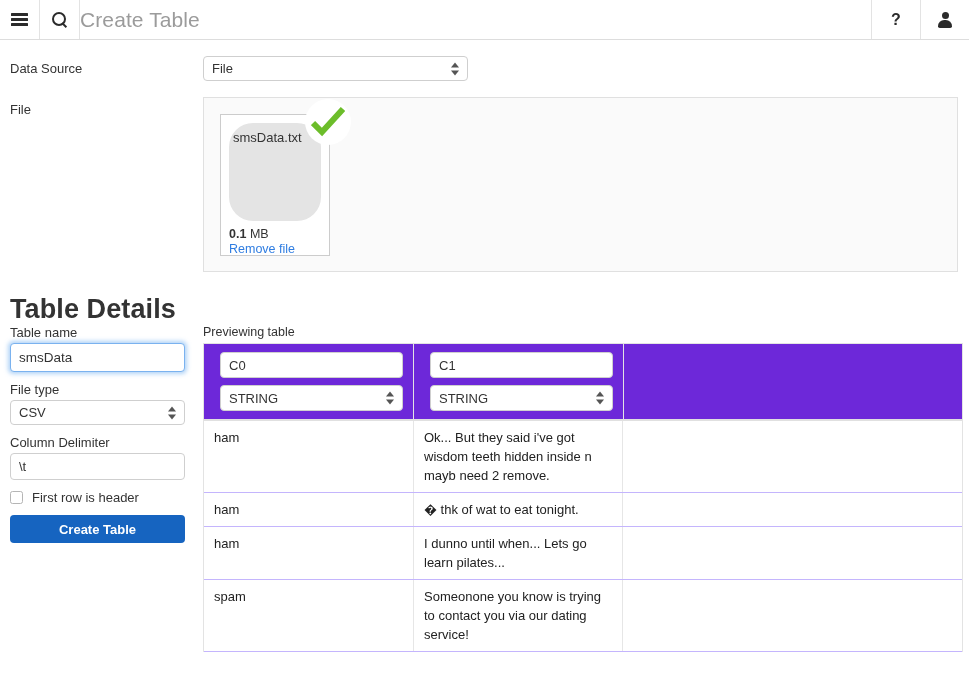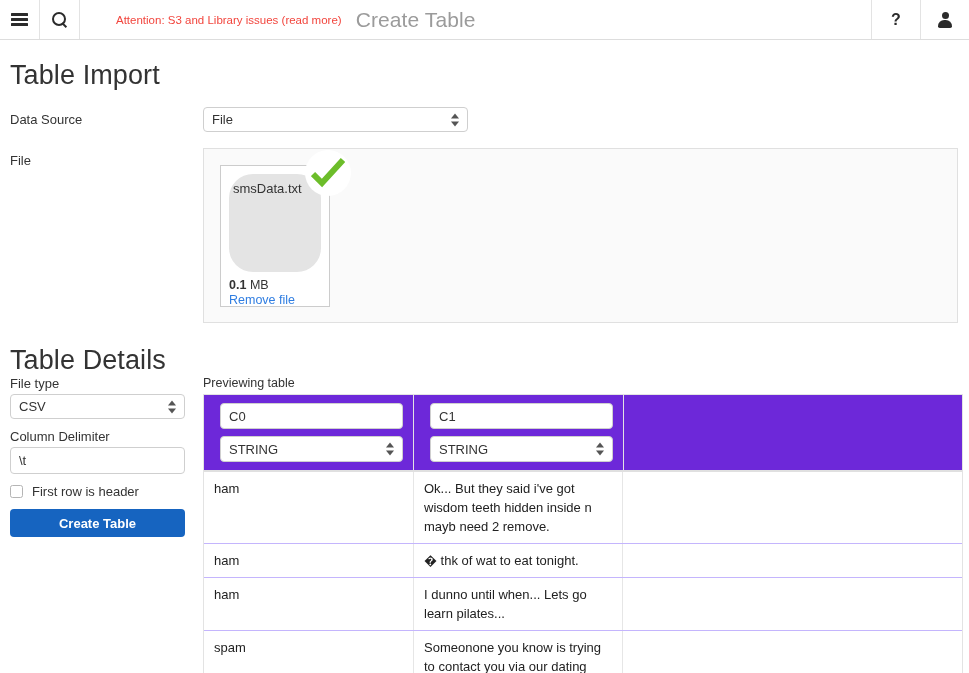--- a/index.html
+++ b/index.html
@@ -326,39 +326,37 @@
         <i></i>
         <i></i>
     </span>
   </div>
   <div class="topbar-btn">
     <span class="search-icon">
       <span class="ring"></span>
         <span class="handle"></span>
     </span>
   </div>
-  <div class="alert-text">Attention: S3 and Library issues (read more)</div>
   <div class="page-title-top">Create Table</div>
   <div class="topbar-spacer"></div>
   <div class="topbar-right">
     <div class="topbar-btn">
       <span class="help-icon">?</span>
     </div>
     <div class="topbar-btn">
       <span class="user-icon">
         <span class="head"></span>
           <span class="body"></span>
       </span>
     </div>
   </div>
 </div>
 
 <div class="page">
 
-  <h1 class="section-title">Table Import</h1>
 
   <div class="form-row">
     <div class="form-label">Data Source</div>
     <div class="form-field">
       <span class="select-wrap">
         <select class="std datasource-select">
           <option>File</option>
         </select>
         <span class="stepper">
           <span class="up"></span>
@@ -382,25 +380,29 @@
           <div class="check-badge">
             <svg width="34" height="30" viewBox="0 0 34 30" aria-hidden="true">
               <path d="M2 16 L11 25 L32 2" fill="none" stroke="#6cbd2a" stroke-width="6" stroke-linecap="butt" stroke-linejoin="miter"></path>
             </svg>
           </div>
         </div>
       </div>
     </div>
   </div>
 
-  <h1 class="section-title" style="margin-top:22px;">Table Details</h1>
+  <h1 class="section-title" style="margin-top:22px;font-weight:bold;">Table Details</h1>
 
   <div class="details-wrap">
 
     <div class="details-left">
+      <div class="field-group">
+        <div class="field-label">Table name</div>
+        <input class="std table-name" type="text" value="smsData" style="">
+      </div>
 
       <div class="field-group">
         <div class="field-label">File type</div>
         <span class="select-wrap">
           <select class="std filetype-select">
             <option>CSV</option>
           </select>
           <span class="stepper">
             <span class="up"></span>
               <span class="down"></span>

